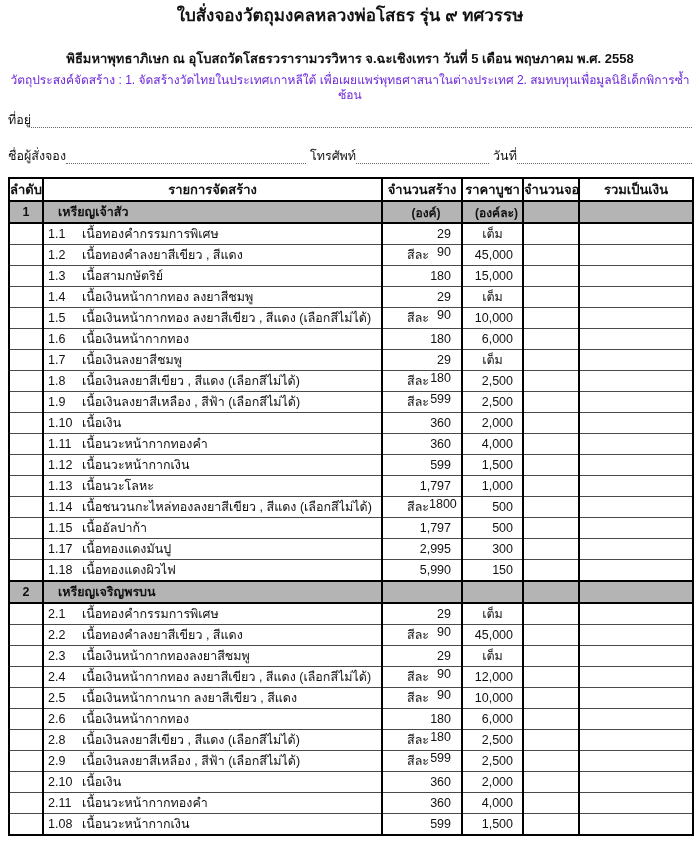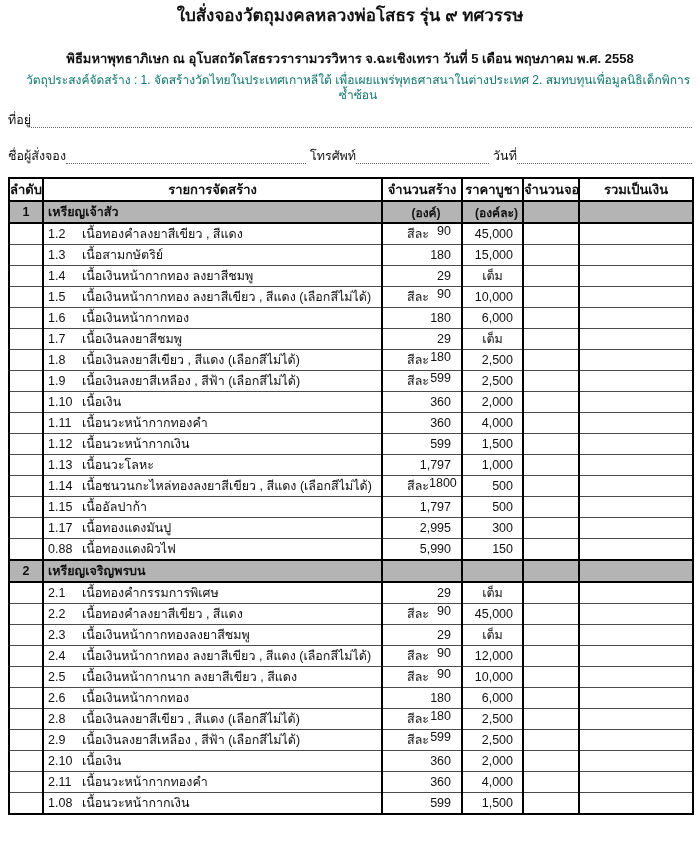--- a/index.html
+++ b/index.html
@@ -4,21 +4,21 @@
 <style>
   html,body{margin:0;padding:0;}
   body{
     width:700px;height:855px;overflow:hidden;background:#fff;color:#111;
     font-family:"Liberation Sans","DejaVu Sans",sans-serif;
     -webkit-font-smoothing:antialiased;
   }
   .page{padding:0 8px;}
   .doc-title{text-align:center;font-weight:700;font-size:17px;padding-top:6px;line-height:20px;}
   .doc-subtitle{text-align:center;font-weight:700;font-size:13px;margin-top:25px;line-height:16px;}
-  .doc-purpose{text-align:center;font-size:12px;margin-top:6px;line-height:15px;color:#0f766e;margin-left:16px;}
+  .doc-purpose{text-align:center;font-size:12px;margin-top:6px;line-height:15px;color:#6d28d9;}
 
   .form-line{display:flex;align-items:flex-end;font-size:12.5px;line-height:15px;}
   .form-line.l1{margin-top:21px;}
   .form-line.l2{margin-top:10px;}
   .form-label{white-space:nowrap;flex:0 0 auto;}
   .dots{border-bottom:1.5px dotted #666;height:13px;flex:0 0 auto;}
   .dots.grow{flex:1 1 auto;}
   .dots.w-name{width:240px;}
   .dots.w-phone{width:133px;}
   .form-gap{width:4px;flex:0 0 auto;}
@@ -28,21 +28,21 @@
     border:2px solid #000;font-size:12.5px;
   }
   col.c1{width:34px;} col.c2{width:339px;} col.c3{width:80px;}
   col.c4{width:61px;} col.c5{width:56px;} col.c6{width:114px;}
   th,td{padding:0;overflow:hidden;white-space:nowrap;vertical-align:middle;}
   th{font-size:13px;font-weight:700;text-align:center;}
   td+td,th+th{border-left:2px solid #000;}
   thead tr{height:23px;border-bottom:2.5px solid #000;}
   tr.section{height:18px;background:#b4b4b4;border-top:2px solid #000;border-bottom:2px solid #000;font-weight:700;}
   tr.section td.s-no{text-align:center;}
-  tr.section td.s-title{padding-left:4px;text-align:left;}
+  tr.section td.s-title{padding-left:14px;text-align:left;}
   tr.section td.s-unit{text-align:center;font-size:12px;padding-left:8px;}
   tbody.sec1 tr.item{height:18.6px;}
   tbody.sec2 tr.item{height:18.1px;}
   tr.item{border-top:1px solid #4a4a4a;}
   td.c-item{padding-left:4px;text-align:left;}
   td.c-item .ino{display:inline-block;width:34px;}
   td.c-qty{text-align:right;padding-right:10px;}
   td.c-qty .pfx{float:left;margin-left:24px;}
   td.c-price{text-align:right;padding-right:9px;}
   td.c-price.full{text-align:center;padding-right:0;}
@@ -95,20 +95,28 @@
         <tr class="section">
           <td class="s-no">1</td>
           <td class="s-title">เหรียญเจ้าสัว</td>
           <td class="s-unit">(องค์)</td>
           <td class="s-unit">(องค์ละ)</td>
           <td></td>
           <td></td>
         </tr>
         <tr class="item">
           <td></td>
+          <td class="c-item"><span class="ino">1.1</span><span>เนื้อทองคำกรรมการพิเศษ</span></td>
+          <td class="c-qty"><span>29</span></td>
+          <td class="c-price full">เต็ม</td>
+          <td></td>
+          <td></td>
+        </tr>
+        <tr class="item">
+          <td></td>
           <td class="c-item"><span class="ino">1.2</span><span>เนื้อทองคำลงยาสีเขียว , สีแดง</span></td>
           <td class="c-qty"><span class="pfx">สีละ</span><span>90</span></td>
           <td class="c-price">45,000</td>
           <td></td>
           <td></td>
         </tr>
         <tr class="item">
           <td></td>
           <td class="c-item"><span class="ino">1.3</span><span>เนื้อสามกษัตริย์</span></td>
           <td class="c-qty"><span>180</span></td>
@@ -215,21 +223,21 @@
         <tr class="item">
           <td></td>
           <td class="c-item"><span class="ino">1.17</span><span>เนื้อทองแดงมันปู</span></td>
           <td class="c-qty"><span>2,995</span></td>
           <td class="c-price">300</td>
           <td></td>
           <td></td>
         </tr>
         <tr class="item">
           <td></td>
-          <td class="c-item"><span class="ino">0.88</span><span>เนื้อทองแดงผิวไฟ</span></td>
+          <td class="c-item"><span class="ino">1.18</span><span>เนื้อทองแดงผิวไฟ</span></td>
           <td class="c-qty"><span>5,990</span></td>
           <td class="c-price">150</td>
           <td></td>
           <td></td>
         </tr>
       </tbody>
     <tbody id="tbody-sec2" class="sec2">
         <tr class="section">
           <td class="s-no">2</td>
           <td class="s-title">เหรียญเจริญพรบน</td>

